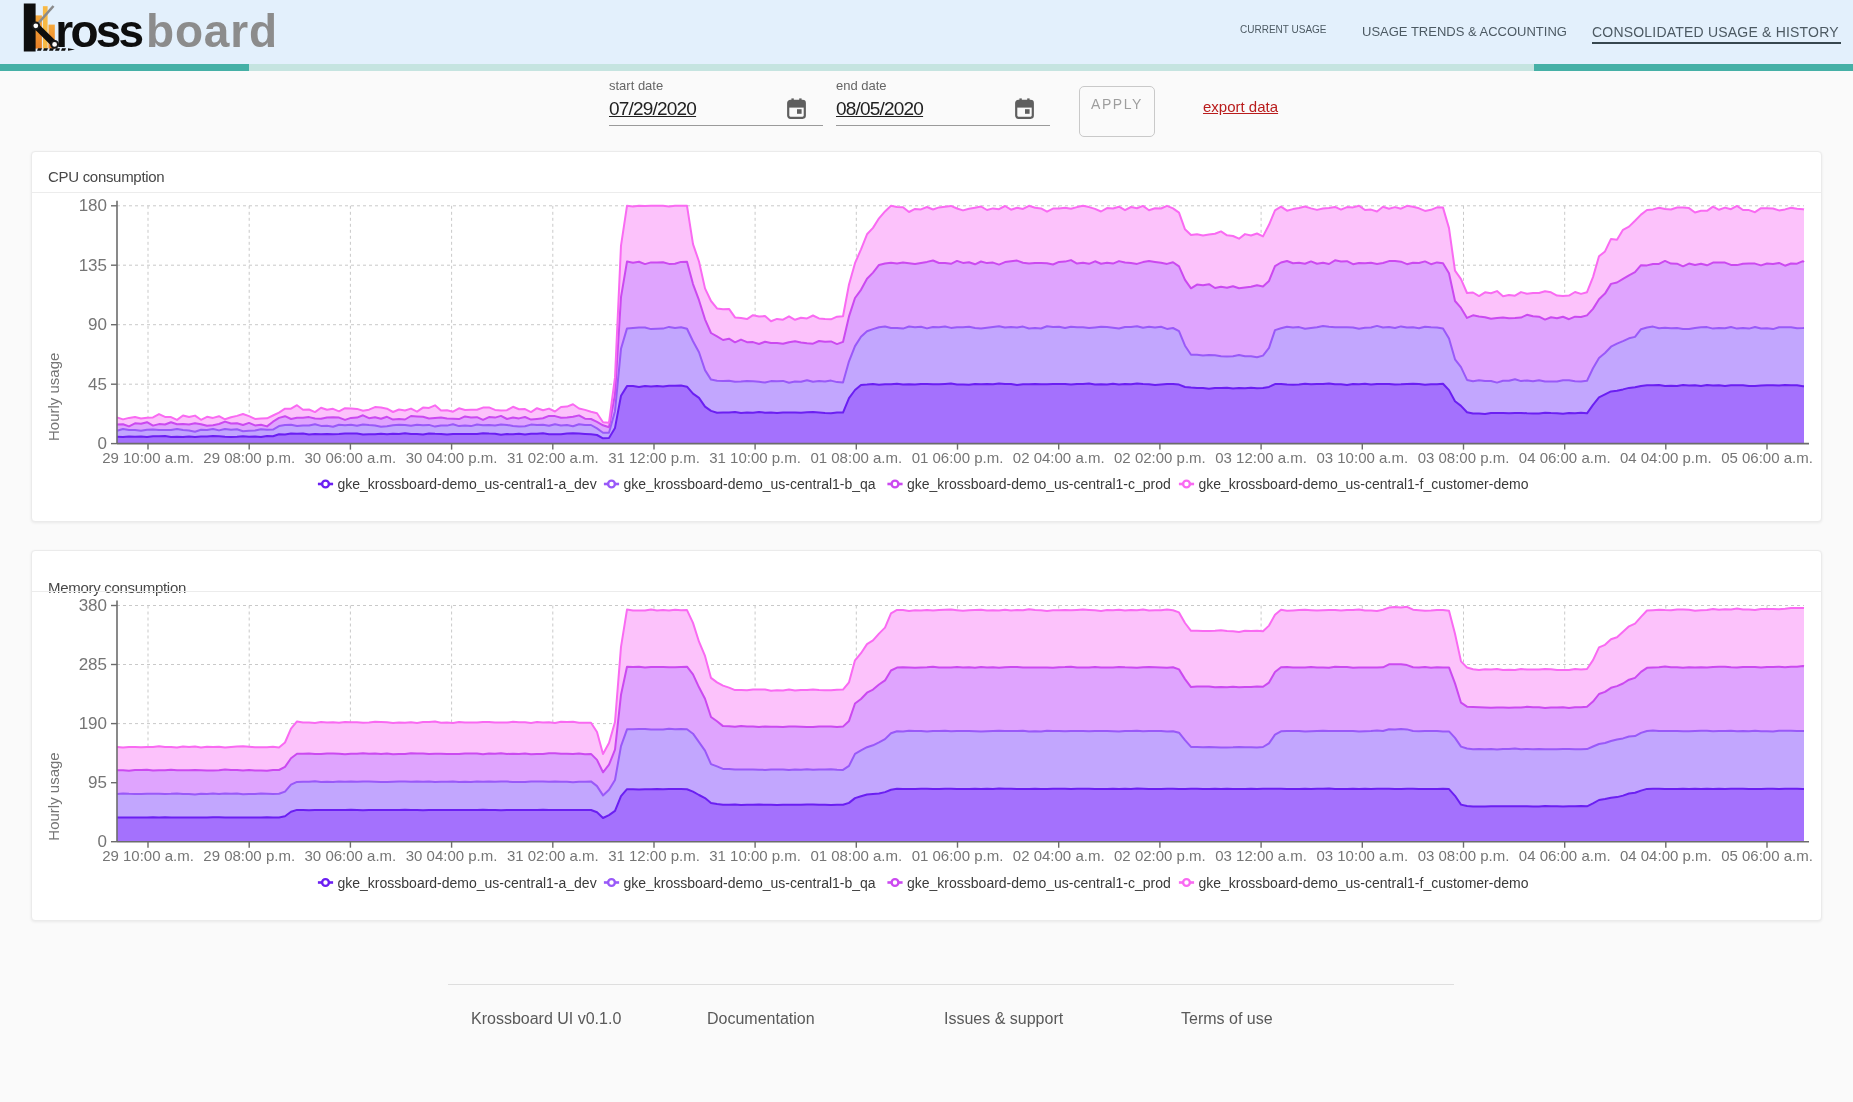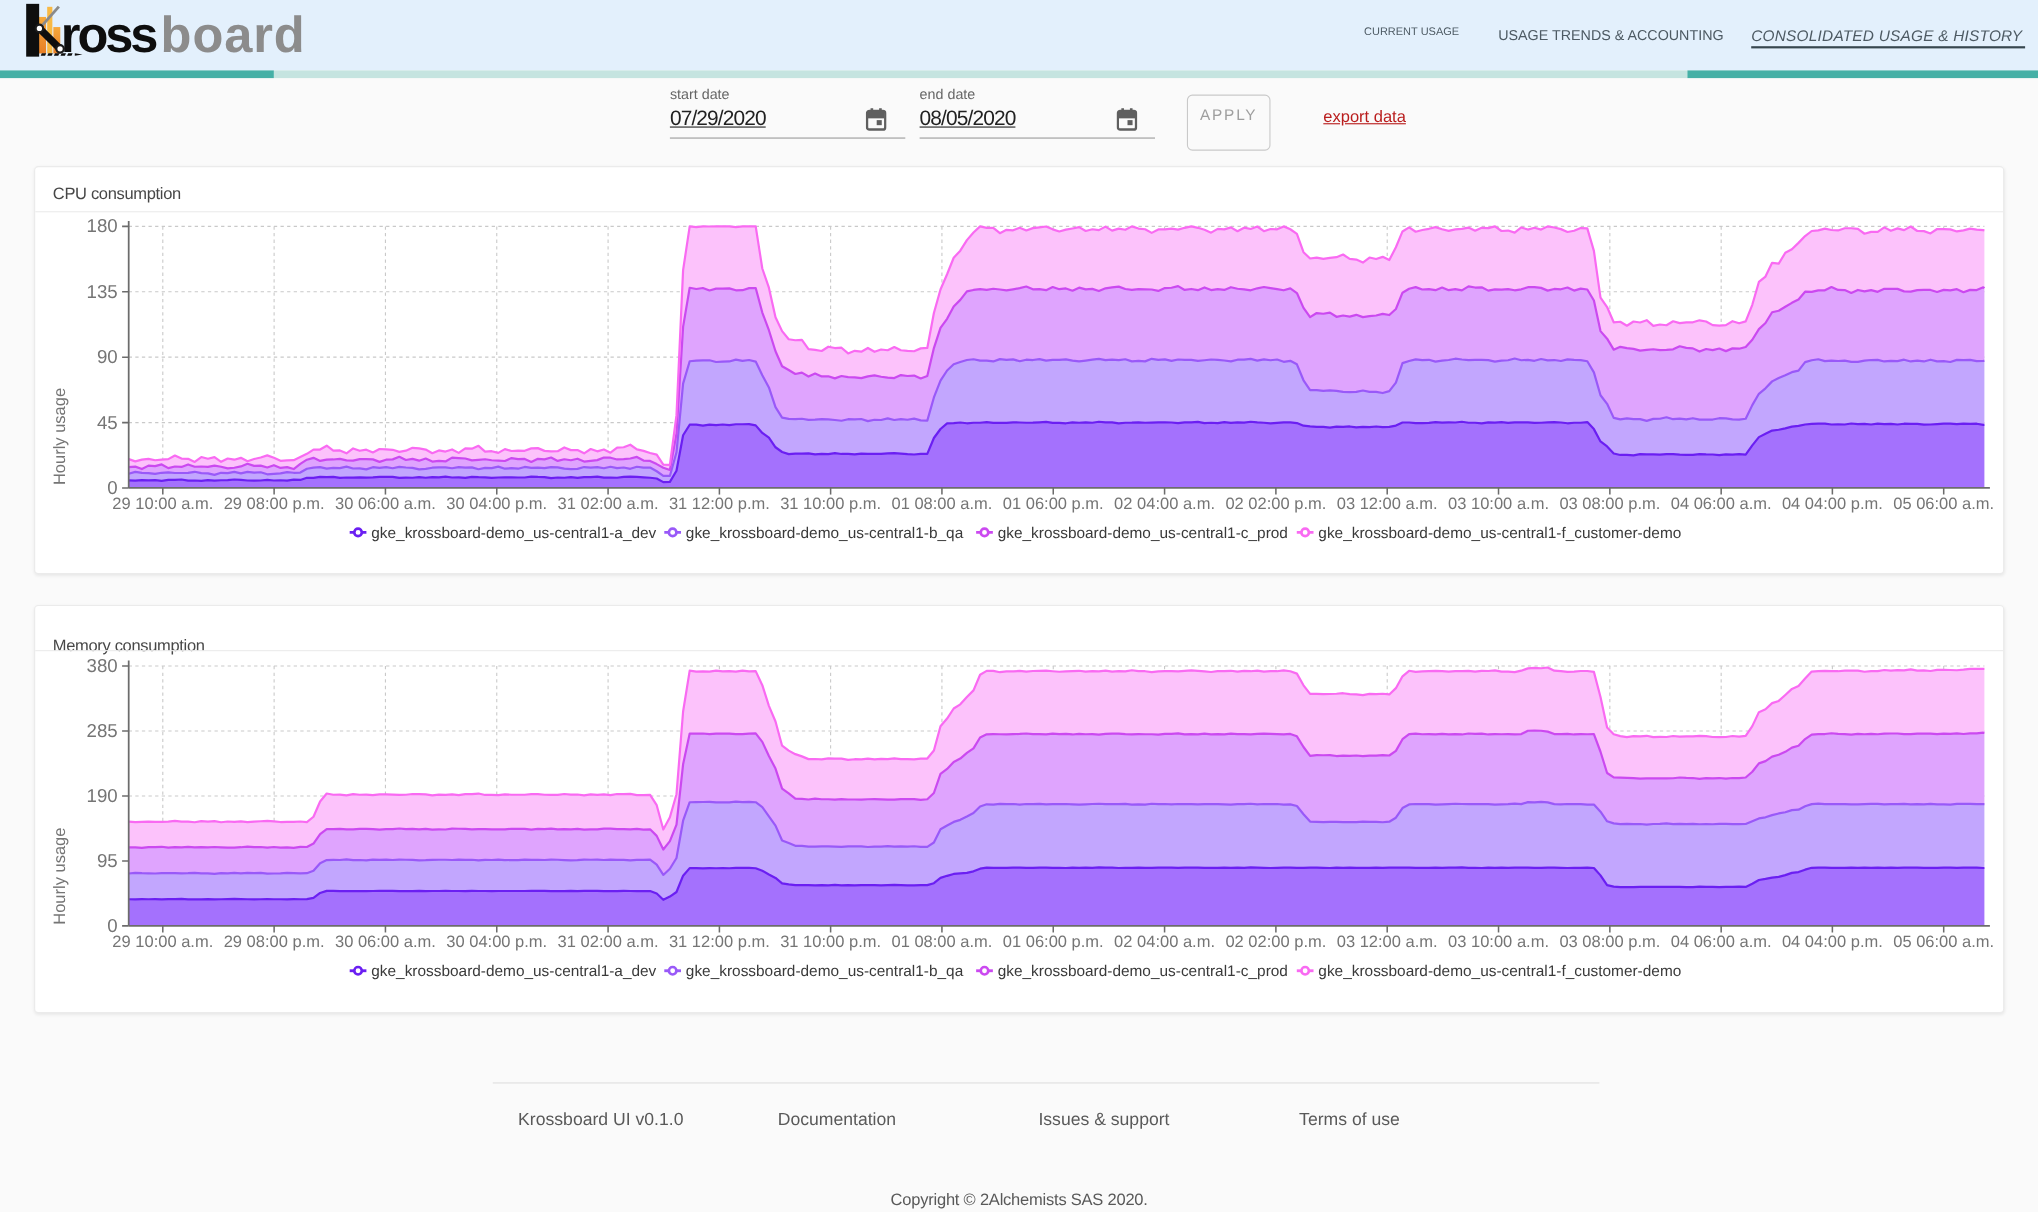--- a/index.html
+++ b/index.html
@@ -43,21 +43,21 @@
 <line x1="31.5" y1="6" x2="13.8" y2="26" stroke="#8a8a8a" stroke-width="2.6"></line>
 <line x1="13.8" y1="25.8" x2="32.6" y2="44.4" stroke="#0e0e0e" stroke-width="6.5"></line>
 <circle cx="13.8" cy="25.8" r="3.4" fill="#fff" stroke="#1a1a1a" stroke-width="2"></circle>
 <circle cx="32.6" cy="44.4" r="3.4" fill="#fff" stroke="#1a1a1a" stroke-width="2"></circle>
 <path d="M16 48.3 h4 l-1 2.4 h-4 Z M22 48.3 h4 l-1 2.4 h-4 Z M28 48.3 h4 l-1 2.4 h-4 Z M34 48.3 h4 l-1 2.4 h-4 Z M40 48.3 h4 l-1 2.4 h-4 Z M46 48.3 l7 1.2 -7 1.2 Z" fill="#0e0e0e"></path>
 <text x="33.3" y="47" font-size="46" font-weight="bold" letter-spacing="-2.8" fill="#0e0e0e">ross</text>
 <text x="124" y="47" font-size="46" font-weight="bold" letter-spacing="0.8" fill="#8c8c8c">board</text>
 </svg></div>
   <div class="abs nav" style="left:1211px; font-size:10px;margin-left:29px;">CURRENT USAGE</div>
   <div class="abs nav" style="left:1362px; font-size:13px;">USAGE TRENDS &amp; ACCOUNTING</div>
-  <div class="abs nav" style="left:1592px; font-size:14px; letter-spacing:0.2px;font-style:italic;">CONSOLIDATED USAGE &amp; HISTORY</div>
+  <div class="abs nav" style="left:1592px; font-size:14px; letter-spacing:0.2px;">CONSOLIDATED USAGE &amp; HISTORY</div>
   <div class="abs" style="left:1592px; top:42px; width:249px; height:2px; background:#37474f;"></div>
   <div class="abs" id="pbar1"></div>
   <div class="abs" id="pbar2"></div>
   <div class="abs" id="pbar3"></div>
 
   <div class="abs flabel" style="left:609px; top:78px;">start date</div>
   <div class="abs fvalue" style="left:609px; top:98px;">07/29/2020</div>
   <div class="abs" style="left:787px; top:98px;"><svg width="19" height="21" viewBox="0 0 19 21">
 <rect x="1.2" y="2.8" width="16.6" height="17" rx="2.2" fill="none" stroke="#5f5f5f" stroke-width="2.2"></rect>
 <rect x="2" y="3.6" width="15" height="6" fill="#5f5f5f"></rect>
@@ -267,14 +267,13 @@
 <line x1="1147.9" y1="332.5" x2="1163.1" y2="332.5" stroke="#f96af2" stroke-width="2.6"></line>
 <circle cx="1155.5" cy="332.5" r="3.4" fill="#fff" stroke="#f96af2" stroke-width="2.4"></circle>
 <text x="1167.5" y="337.5" font-size="14" fill="#3a3a3a">gke_krossboard-demo_us-central1-f_customer-demo</text>
 </svg></div>
 
   <div class="abs" id="fsep"></div>
   <div class="abs flink" style="left:471px; top:1010px;">Krossboard UI v0.1.0</div>
   <div class="abs flink" style="left:707px; top:1010px;">Documentation</div>
   <div class="abs flink" style="left:944px; top:1010px;text-align:center;">Issues &amp; support</div>
   <div class="abs flink" style="left:1181px; top:1010px;text-align:right;">Terms of use</div>
-  <div class="abs" id="copy">Copyright © 2Alchemists SAS 2020.</div>
 </div>
 
 </body></html>

